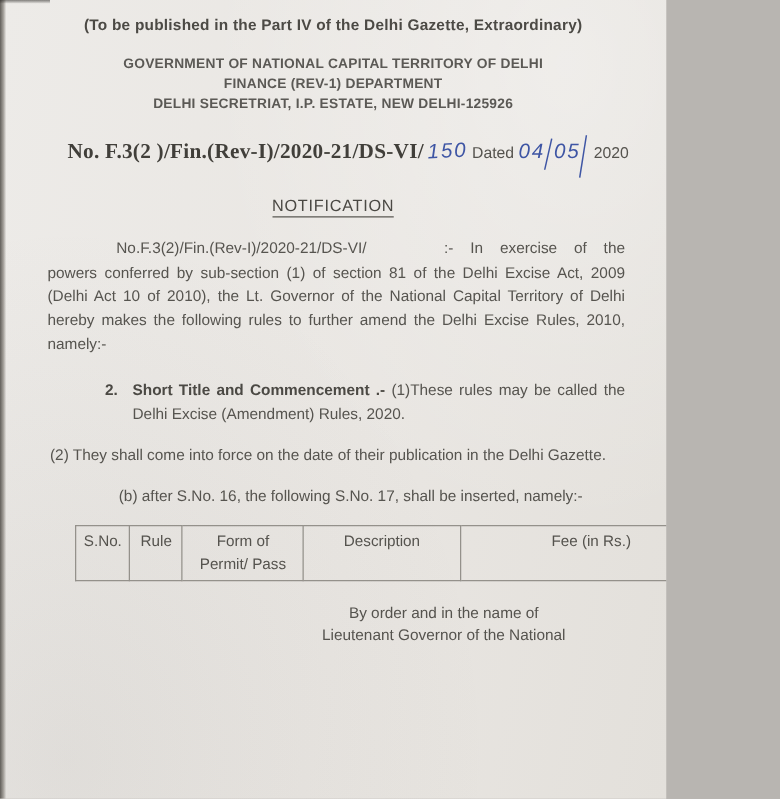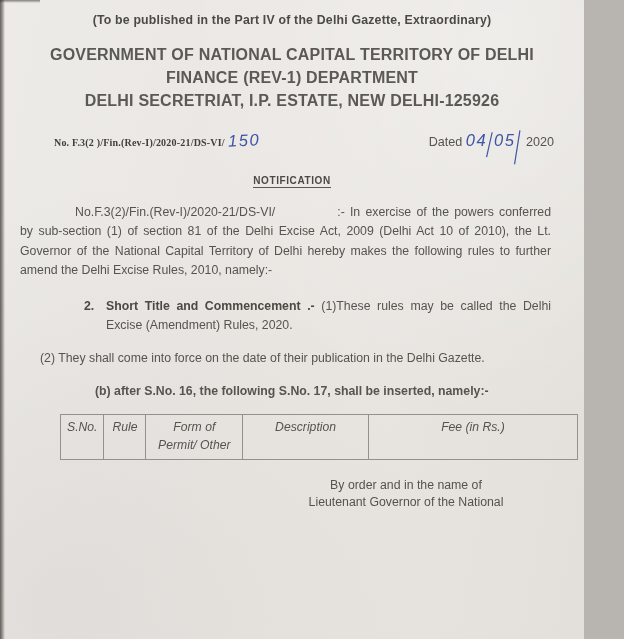--- a/index.html
+++ b/index.html
@@ -1,21 +1,21 @@
 <!DOCTYPE html>
 <html><head>
 <meta charset="utf-8">
 <style>
   * { box-sizing: border-box; margin: 0; padding: 0; }
   html, body { width: 624px; }
   body { font-family: "Liberation Sans", sans-serif; background: #b8b5b1; }
 
   .page {
     position: relative;
-    width: 584px; height: 639px;
+    width: 533px; height: 639px;
     overflow: hidden;
     color: #56544f;
     background:
       radial-gradient(ellipse at 85% 8%, rgba(255,255,255,0.35), rgba(255,255,255,0) 45%),
       radial-gradient(ellipse at 10% 95%, rgba(90,85,78,0.08), rgba(0,0,0,0) 50%),
       linear-gradient(100deg, #edebe8 0%, #e9e6e2 55%, #e3e0db 100%);
     font-size: 12.3px;
     line-height: 1.5;
   }
   .edge-left {
@@ -33,36 +33,36 @@
     text-align: center;
     font-weight: bold;
     color: #4c4a45;
     letter-spacing: .2px;
   }
   .letterhead {
     margin-top: 15px;
     text-align: center;
     font-weight: bold;
     color: #5b5955;
-    font-size: 16px;
+    font-size: 11px;
     line-height: 1.42;
     letter-spacing: .2px;
   }
 
   .ref-row {
     margin: 17px 30px 0 54px;
     display: flex;
     justify-content: space-between;
     align-items: baseline;
   }
   .ref-printed {
     font-family: "Liberation Serif", serif;
     font-weight: bold;
     color: #413f3a;
-    font-size: 10px;
+    font-size: 17px;
     letter-spacing: .2px;
   }
   .hw {
     color: #3e55a4;
     font-style: italic;
     font-size: 16.5px;
     letter-spacing: 1.5px;
     line-height: 1;
   }
   .ref-hw { display: inline-block; transform: rotate(-3deg); margin-left: 3px; }
@@ -72,56 +72,55 @@
     color: #3e55a4;
     font-size: 15px;
     transform: translateY(5px) rotate(6deg) scaleY(2.3);
     width: 7px;
   }
   .hw-slash.big { transform: translateY(8px) rotate(4deg) scaleY(3.1); }
 
   .notif-title {
     margin-top: 21px;
     text-align: center;
-    font-weight: bold;
+    font-weight: normal;
     color: #4b4944;
-    font-size: 10px;
+    font-size: 13px;
     letter-spacing: .6px;
   }
   .notif-title span { border-bottom: 1.6px solid #5a5853; padding-bottom: 1px; }
 
   .para1 {
-    margin: 15px 33px 0 20px;
+    margin: 15px 33px 0 38px;
     text-align: justify;
     text-indent: 55px;
     line-height: 1.57;
   }
   .gap { display: inline-block; width: 62px; }
 
   .clause { display: flex; }
   .clause-2 { margin: 17px 33px 0 84px; }
   .clause .num { flex: 0 0 22px; font-weight: bold; color: #4b4944; }
   .clause-2 .ctext { text-align: justify; line-height: 1.55; }
   .clause b { color: #4b4944; }
 
   .sub2 { margin: 14px 33px 0 40px; line-height: 1.55; }
 
   .item-ii { margin: 16px 33px 0 113px; }
   .item-ii .num { flex: 0 0 57px; font-weight: normal; color: #56544f; }
   .item-ii .ctext { text-align: justify; line-height: 1.55; }
 
-  .item-b { margin: 14px 33px 0 95px; line-height: 1.55; font-weight: bold; }
+  .item-b { margin: 14px 33px 0 95px; line-height: 1.55; }
 
   table.fees {
     margin: 13px 4px 0 60px;
     width: 518px;
     border-collapse: collapse;
     font-size: 12.2px;
     color: #55534e;
-    font-style: italic;
   }
   table.fees th, table.fees td {
     border: 1px solid #94918b;
     vertical-align: top;
     padding: 4px 6px;
     font-weight: normal;
   }
   table.fees th { text-align: center; line-height: 1.45; }
   col.c-sno  { width: 43px; }
   col.c-rule { width: 42px; }
@@ -189,21 +188,21 @@
       <col class="c-sno">
         <col class="c-rule">
         <col class="c-form">
         <col class="c-desc">
         <col class="c-fee">
     </colgroup>
     <tbody>
         <tr class="head-row">
       <th>S.No.</th>
       <th>Rule</th>
-      <th>Form of Permit/ Other</th>
+      <th>Form of Permit/ Pass</th>
       <th>Description</th>
       <th>Fee (in Rs.)</th>
     </tr>
   </tbody>
     </table>
 
   <div class="sig-block">
     <div>By order and in the name of</div>
     <div>Lieutenant Governor of the National</div>
 

